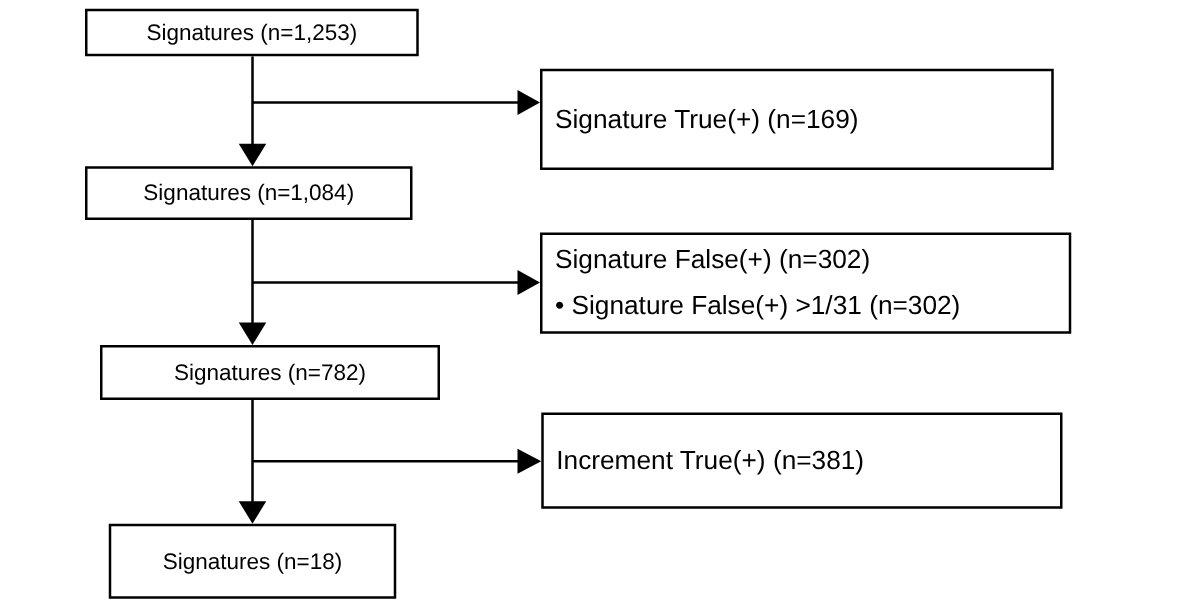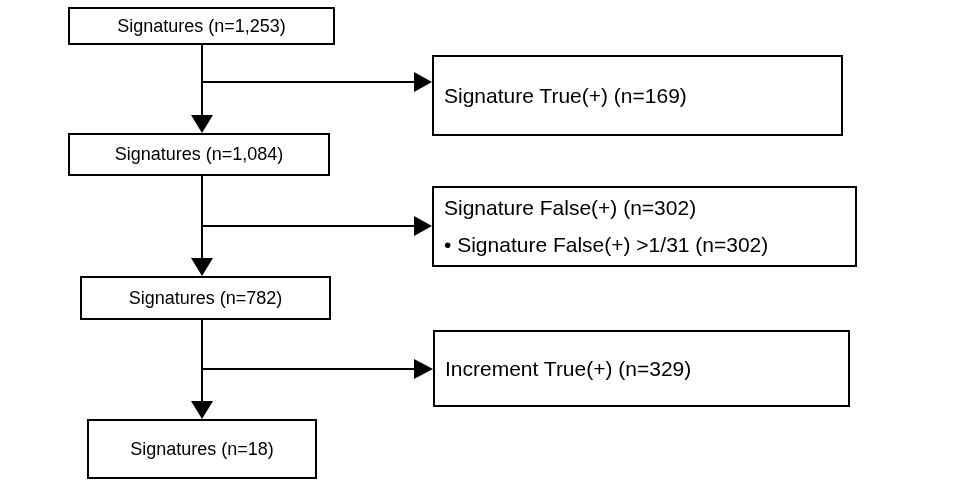--- a/index.html
+++ b/index.html
@@ -84,30 +84,30 @@
     <g>
       <line x1="202" y1="369" x2="415" y2="369"></line>
       <polygon points="414,359 414,379 433,369"></polygon>
     </g>
   </svg>
 
   <div class="box main-box" style="left:68px; top:7px; width:267px; height:38px;">Signatures (n=1,253)</div>
 
   <div class="box main-box" style="left:68px; top:133px; width:262px; height:43px;">Signatures (n=1,084)</div>
 
-  <div class="box main-box" style="left:80px; top:276px; width:251px; height:44px;">Signatures (n=782)</div>
+  <div class="box main-box" style="left:80px; top:276px; width:272px; height:44px;">Signatures (n=782)</div>
 
   <div class="box main-box" style="left:87px; top:419px; width:230px; height:60px;">Signatures (n=18)</div>
 
   <div class="box side-box" style="left:432px; top:42px; width:411px; height:81px;margin-top:13px;">
     <span>Signature True(+) (n=169)</span>
   </div>
 
   <div class="box side-box" style="left:432px; top:186px; width:425px; height:81px;justify-content:space-between;">
     <span>Signature False(+) (n=302)</span>
     <span>• Signature False(+) &gt;1/31 (n=302)</span>
   </div>
 
   <div class="box side-box" style="left:433px; top:330px; width:417px; height:77px;">
-    <span>Increment True(+) (n=329)</span>
+    <span>Increment True(+) (n=381)</span>
   </div>
 
 </div>
 
 </body></html>

